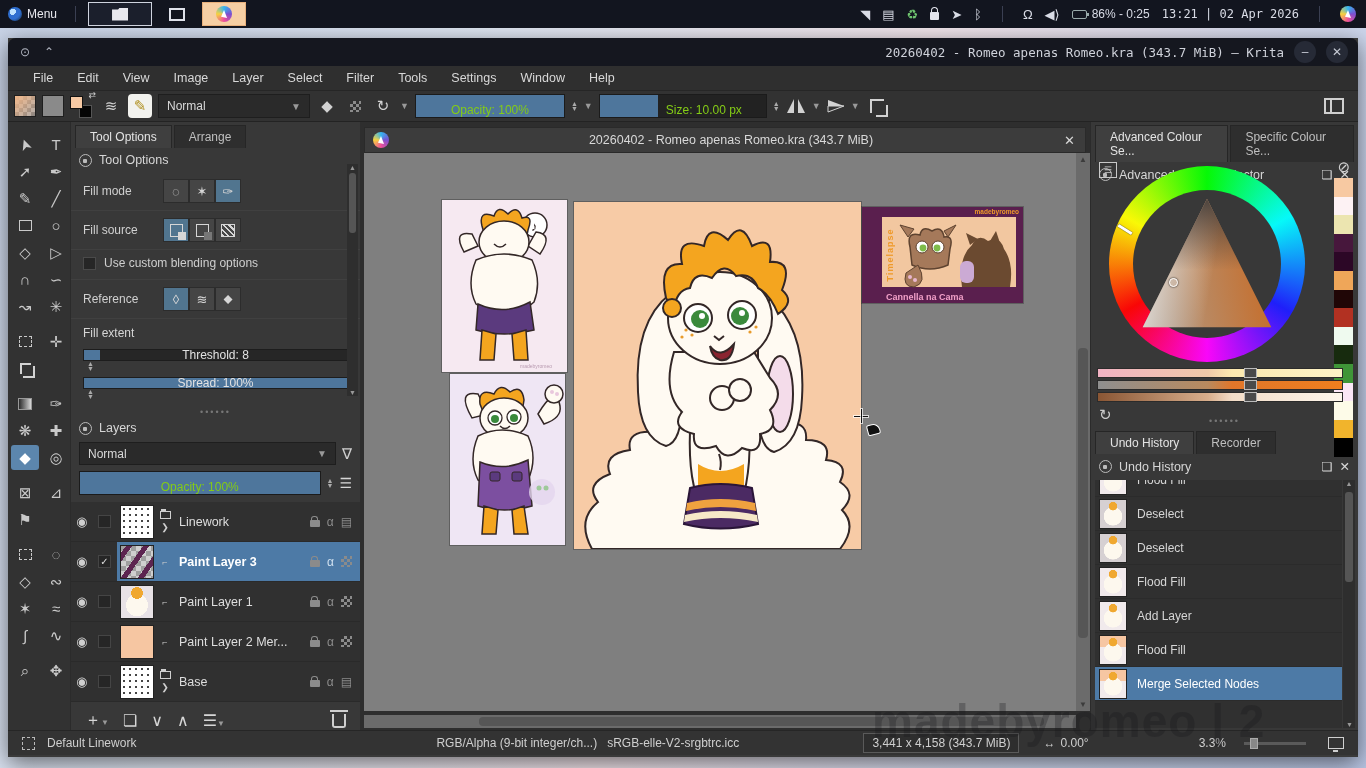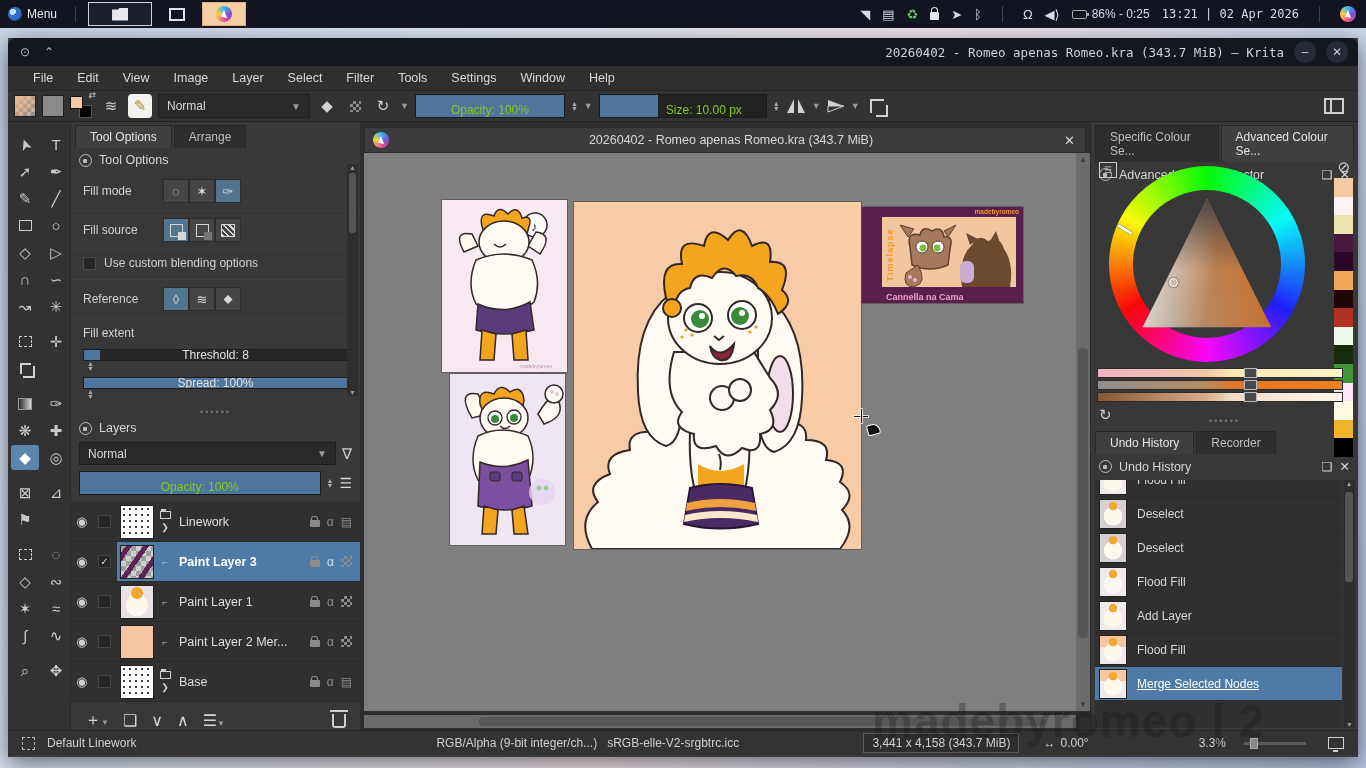--- a/index.html
+++ b/index.html
@@ -165,21 +165,21 @@
   .gbar { height:10px; margin-bottom:2px; position:relative; border:1px solid #2b2b2b; }
   .g1 { background:linear-gradient(90deg,#f2b3c4,#efc9a8 45%,#fce9b0 55%,#fdf3c8); }
   .g2 { background:linear-gradient(90deg,#8f8f8f,#b98a5e 45%,#e0762a 55%,#ef7f1e); }
   .g3 { background:linear-gradient(90deg,#8a5634,#d8ae8c 45%,#f3ddc8 55%,#fdf6ec); }
   .ghandle { position:absolute; left:146px; top:-1px; width:13px; height:10px; background:#4a4a4a; border:1.4px solid #bbb; }
   .refresh { position:absolute; left:8px; top:284px; color:#c9c9c9; font-size:15px; }
   .undo-area { position:absolute; left:0; top:306px; width:100%; bottom:0; }
   .ulist { position:absolute; left:4px; right:16px; top:52px; bottom:2px; background:#303030; overflow:hidden; }
   .uitem { height:34px; display:flex; align-items:center; gap:10px; padding-left:4px; border-bottom:1px solid #2b2b2b; color:#d6d6d6; }
   .uitem.cut { margin-top:-17px; }
-  .uitem.selected { background:#4d7aa6; color:#fff;text-decoration:underline; }
+  .uitem.selected { background:#4d7aa6; color:#fff; }
   .uthumb { width:28px; height:30px; border:1px solid #222; background:radial-gradient(circle at 50% 22%,#f0a830 0 4px,transparent 4.5px),radial-gradient(circle at 50% 58%,#fdf8ee 0 9px,transparent 9.5px),#f1eaec; }
   .uthumb.gray { background:radial-gradient(circle at 50% 22%,#f0a830 0 4px,transparent 4.5px),radial-gradient(circle at 50% 58%,#fdf8ee 0 9px,transparent 9.5px),#d6d0d2; }
   .uthumb.peach { background:radial-gradient(circle at 50% 22%,#f0a830 0 4px,transparent 4.5px),radial-gradient(circle at 50% 58%,#fdf8ee 0 9px,transparent 9.5px),linear-gradient(#f6c6a2 0 40%,#f1eaec 40%); }
   .uscroll { position:absolute; right:3px; top:52px; bottom:2px; width:12px; background:#2e2e2e; color:#999; font-size:7px; text-align:center; }
   .uscroll .thumb { position:absolute; left:2px; top:12px; width:8px; height:90px; background:#555; border-radius:3px; }
 
   
   .statusbar { position:absolute; left:0; bottom:2px; width:100%; height:25px; background:#333; border-top:1px solid #262626; display:flex; align-items:center; color:#cfcfcf; font-size:12px; }
   .selico { width:13px; height:13px; border:1.3px dashed #bbb; margin:0 12px 0 14px; }
   .dimbox { border:1px solid #5a5a5a; background:#2e2e2e; padding:2px 8px; margin-left:auto; }
@@ -644,22 +644,22 @@
           <span class="thumb"></span>
           <span class="ar" style="bottom:2px">▼</span>
       </div>
       <div class="hscroll">
           <span class="thumb"></span>
         </div>
     </div>
 
     <div class="rdock">
       <div class="dtabs">
+        <span class="dtab active">Advanced Colour Se...</span>
         <span class="dtab">Specific Colour Se...</span>
-        <span class="dtab active">Advanced Colour Se...</span>
       </div>
       <div class="dhead">
         <span class="lockico"></span>
         <span>Advanced Colour Selector</span>
         <span style="margin-left:auto">❏</span>
         <span>✕</span>
       </div>
       <span class="cfg-ico">☰</span>
       <span class="nocol">⊘</span>
       <div class="wheelwrap">

